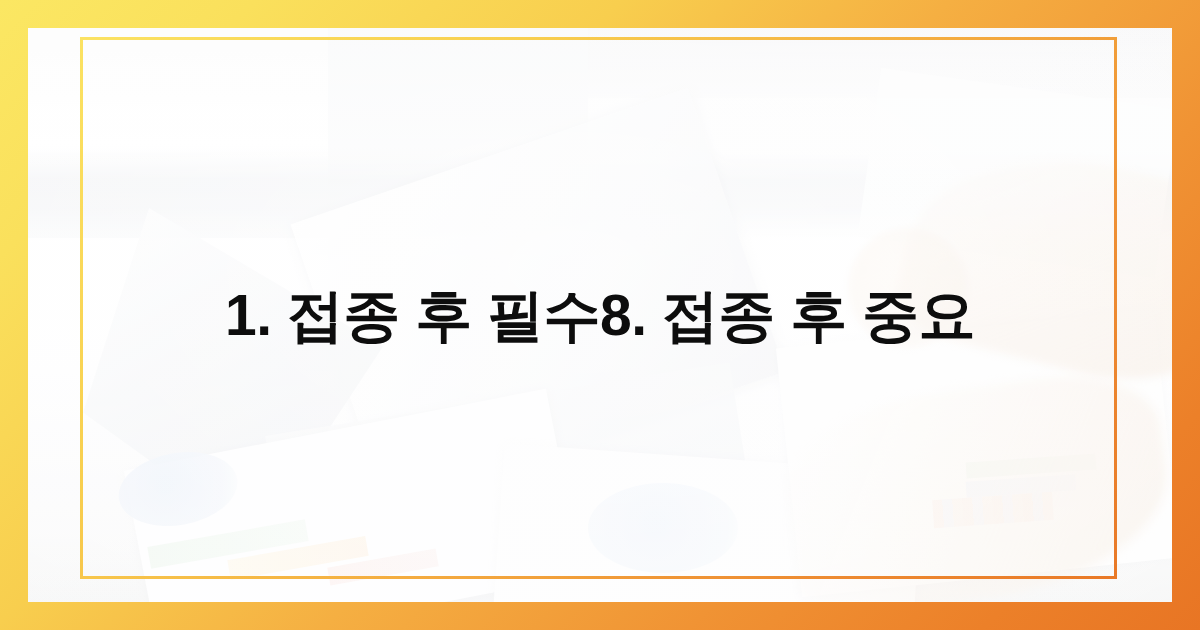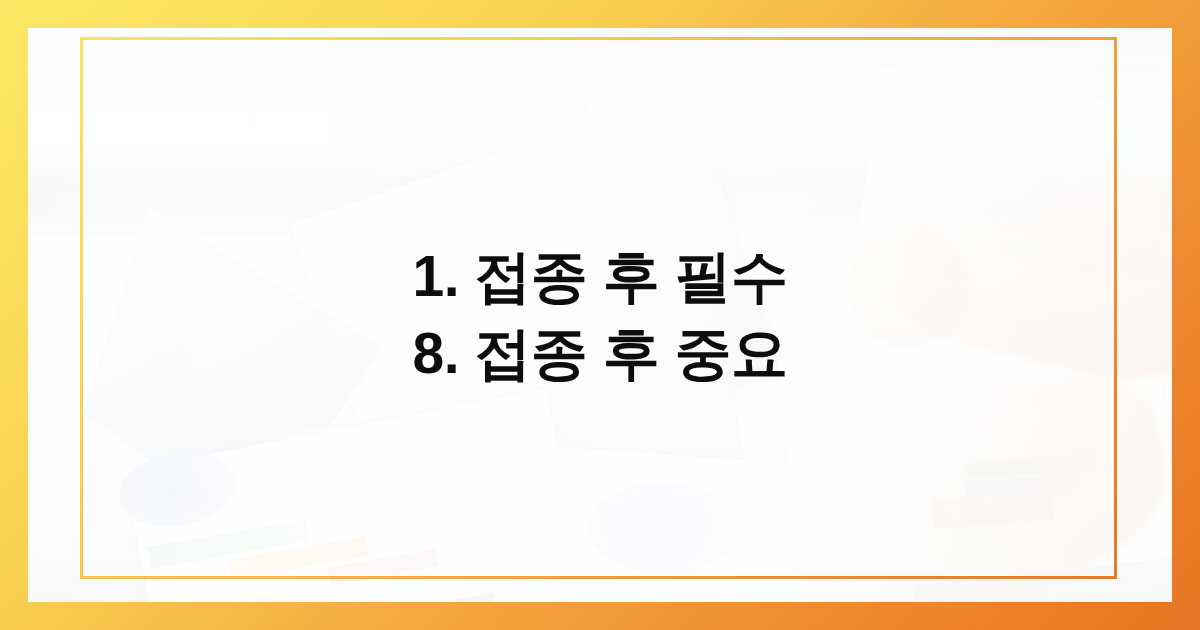--- a/index.html
+++ b/index.html
@@ -166,21 +166,21 @@
   }
 
   
   .headline {
     position: absolute;
     left: 0;
     top: 0;
     width: 1200px;
     height: 630px;
     display: flex;
-    flex-direction: column;
+    flex-direction: row;
     align-items: center;
     justify-content: center;
     gap: 0;
   }
   .headline-line {
     color: #0d0d0d;
     font-family: "Liberation Sans", "DejaVu Sans", sans-serif;
     font-weight: 700;
     font-size: 57px;
     line-height: 77px;

